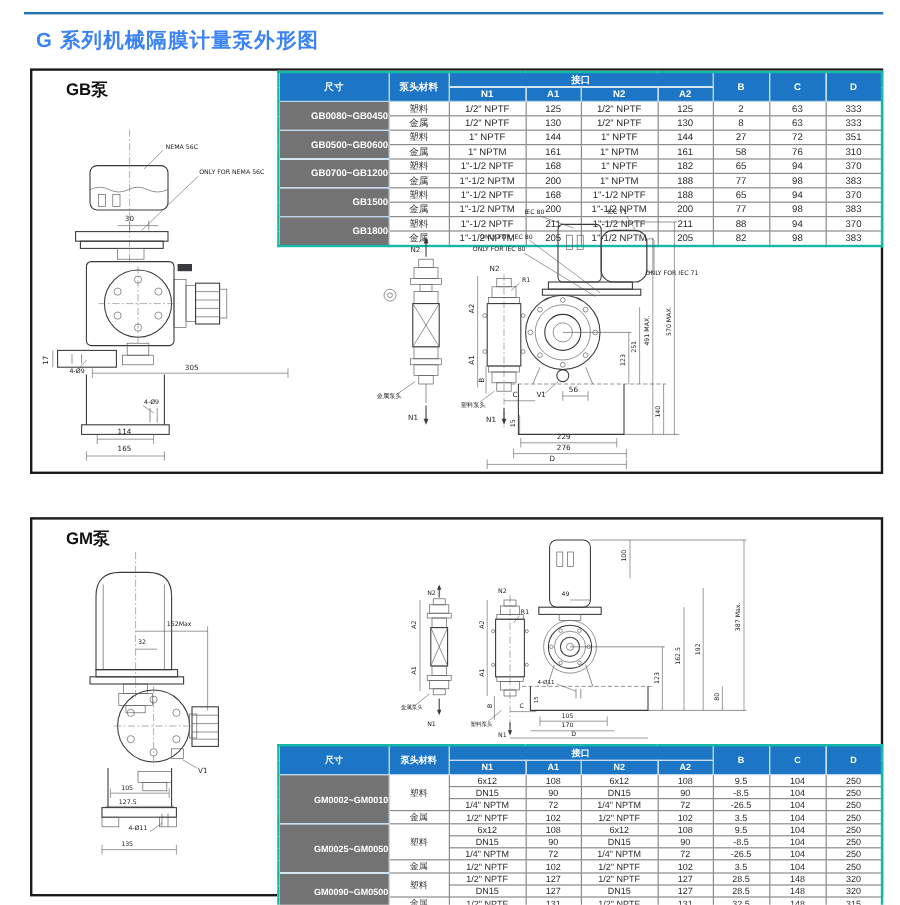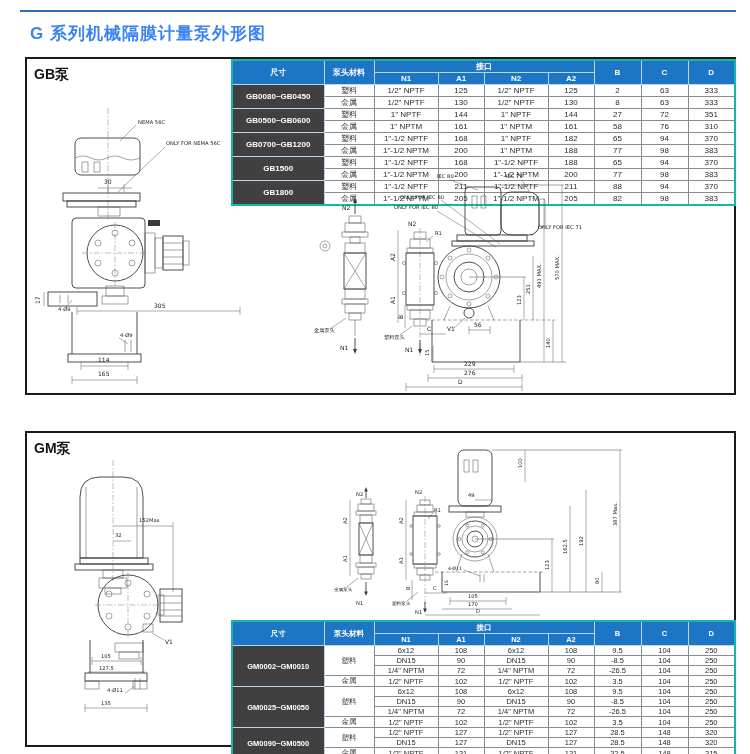--- a/index.html
+++ b/index.html
@@ -3,31 +3,31 @@
 <meta charset="utf-8">
 <style>
   html,body{margin:0;padding:0;}
   body{width:750px;height:754px;position:relative;background:#ffffff;
        font-family:"Liberation Sans","DejaVu Sans",sans-serif;overflow:hidden;}
   #top-rule{position:absolute;left:20px;top:10px;width:716px;height:2px;background:#2472b4;}
   #page-title{position:absolute;left:30px;top:22px;font-size:17px;font-weight:bold;color:#3b82f6;letter-spacing:1px;}
   .panel{position:absolute;border:2px solid #1a1a1a;background:#fff;}
   #gb-panel{left:25px;top:57px;width:707px;height:334px;}
   #gm-panel{left:25px;top:431px;width:707px;height:312px;text-decoration:underline;}
-  .panel-label{position:absolute;left:7px;top:7px;font-size:14px;font-weight:bold;color:#111;}
+  .panel-label{position:absolute;left:28px;top:7px;font-size:14px;font-weight:bold;color:#111;}
   .spec-table{position:absolute;border-collapse:collapse;table-layout:fixed;background:#fff;}
   #gb-table{left:231px;top:59px;width:503px;font-size:8px;}
   #gm-table{left:231px;top:620px;width:503px;font-size:7.5px;}
   .spec-table th,.spec-table td{border:1px solid #8a8b8d;text-align:center;vertical-align:middle;
        padding:0;overflow:hidden;white-space:nowrap;color:#2b2b2b;}
   .spec-table thead th{background:#1d76c5;color:#fff;font-weight:bold;border:1px solid #bcd4ea;height:11px;}
   #gb-table tbody td{height:10px;}
   #gm-table tbody td{height:9px;}
   .spec-table{border:2px solid #14b8a6;}
-  td.c-size{background:#404040;color:#fff;font-weight:bold;border-color:#bcd4ea;}
+  td.c-size{background:#737373;color:#fff;font-weight:bold;border-color:#bcd4ea;text-align:right;}
   td.c-mat{color:#333;margin-top:32px;}
   svg{position:absolute;}
   .ln{stroke:#3a3a3c;stroke-width:0.9;fill:none;}
   .thin{stroke:#5a5a5c;stroke-width:0.55;fill:none;}
   .dim{stroke:#5a5a5c;stroke-width:0.5;fill:none;}
   .cl{stroke:#7a7a7c;stroke-width:0.5;fill:none;stroke-dasharray:6 2 1.5 2;}
   .hid{stroke:#6a6a6c;stroke-width:0.6;fill:none;stroke-dasharray:3.5 2;}
   .dk{fill:#3a3a3c;stroke:none;}
   svg text{font-family:"DejaVu Sans","Liberation Sans",sans-serif;font-size:6px;fill:#222;}
   svg text.t5{font-size:5.2px;}

